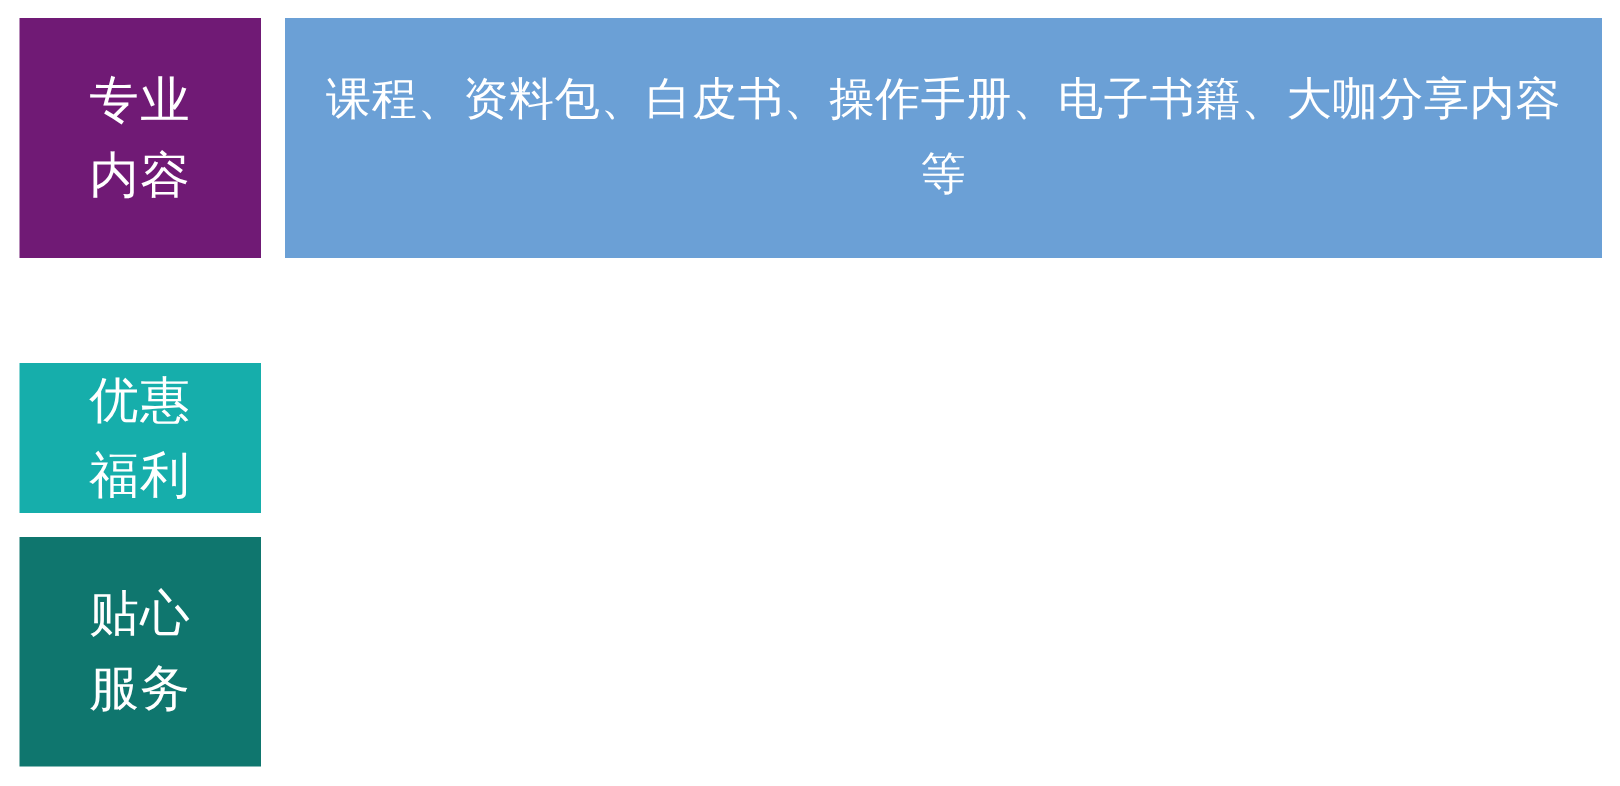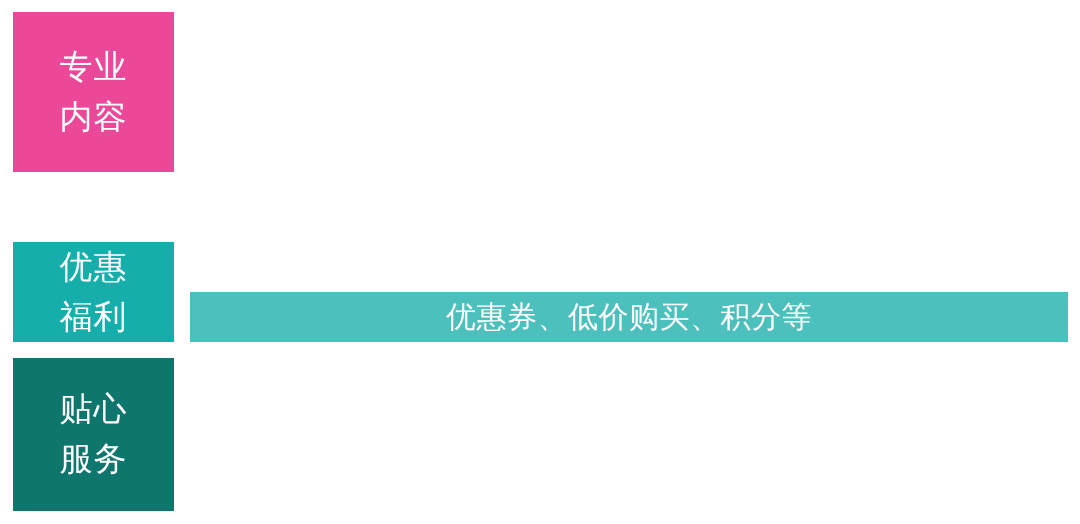--- a/index.html
+++ b/index.html
@@ -63,21 +63,21 @@
     box-sizing: border-box;
     font-weight: 400;
   }
 
   .row-content .content-text {
     display: block;
     max-width: 100%;
   }
 
   
-  #row-1 .row-label   { background: #ec4899; text-align: right; }
+  #row-1 .row-label   { background: #701a75; text-align: right; }
   #row-1 .row-content { background: #6ba0d6; }
 
   
   #row-2 .row-label   { background: #16aeab; }
   #row-2 .row-content { background: #4cc0bd; }
 
   
   #row-3 .row-label   { background: #0f766e; }
   #row-3 .row-content { background: #95cc8a; }
 
@@ -87,28 +87,28 @@
   #row-3 { flex: 153 1 0; }
 </style>
 </head>
 <body>
 
 <div id="diagram">
 
   <div class="row" id="row-1">
     <div class="row-label">专业
 内容</div>
+    <div class="row-content">
+      <span class="content-text">课程、资料包、白皮书、操作手册、电子书籍、大咖分享内容等</span>
+    </div>
   </div>
 
   <div class="row" id="row-2">
     <div class="row-label">优惠
 福利</div>
-    <div class="row-content">
-      <span class="content-text">优惠券、低价购买、积分等</span>
-    </div>
   </div>
 
   <div class="row" id="row-3">
     <div class="row-label">贴心
 服务</div>
   </div>
 
 </div>
 
 </body></html>

